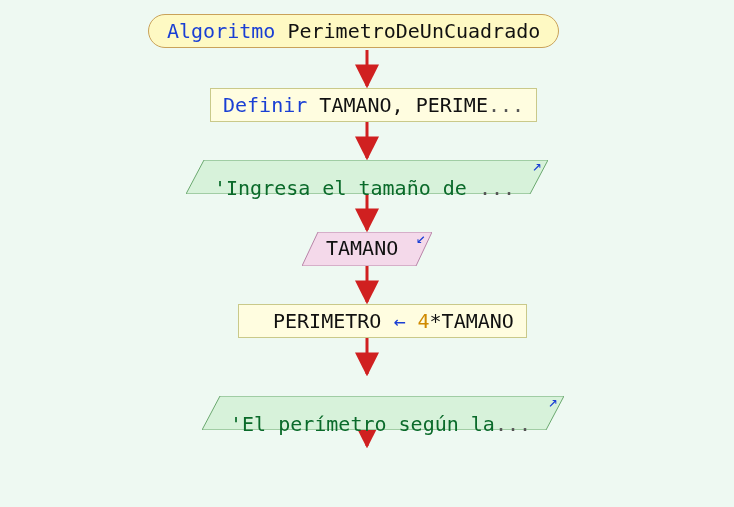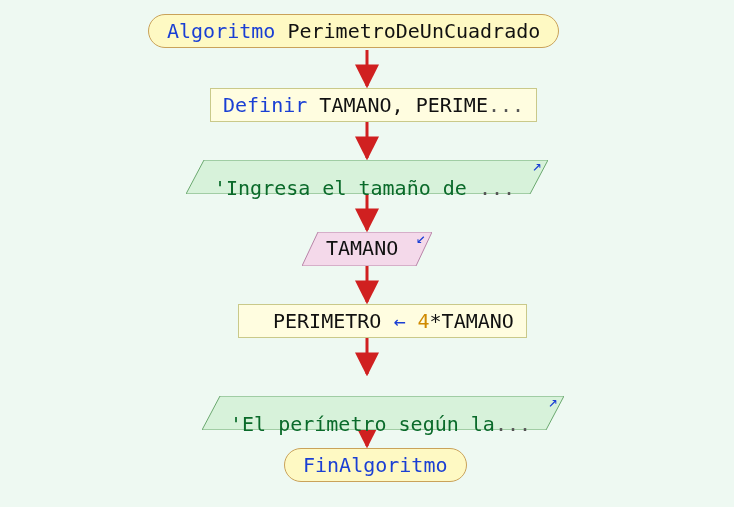--- a/index.html
+++ b/index.html
@@ -121,17 +121,14 @@
   <div class="io" style="left:202px; top:376px; width:362px; height:44px;margin-top:20px;">
     <svg class="shape" viewBox="0 0 362 34" preserveAspectRatio="none">
       <polygon points="18,0 362,0 344,34 0,34" fill="#d7f2da" stroke="#6aa86f" stroke-width="1"></polygon>
     </svg>
     <div class="label">
       <span class="str">'El perímetro según la</span><span class="ell">...</span>
     </div>
     <span class="tiny-arrow" style="right:6px; top:-4px;">↗</span>
   </div>
 
-  <div class="node terminal" style="left:284px; top:448px;">
-    <span class="kw">FinAlgoritmo</span>
-  </div>
 
 </div>
 
 </body></html>

